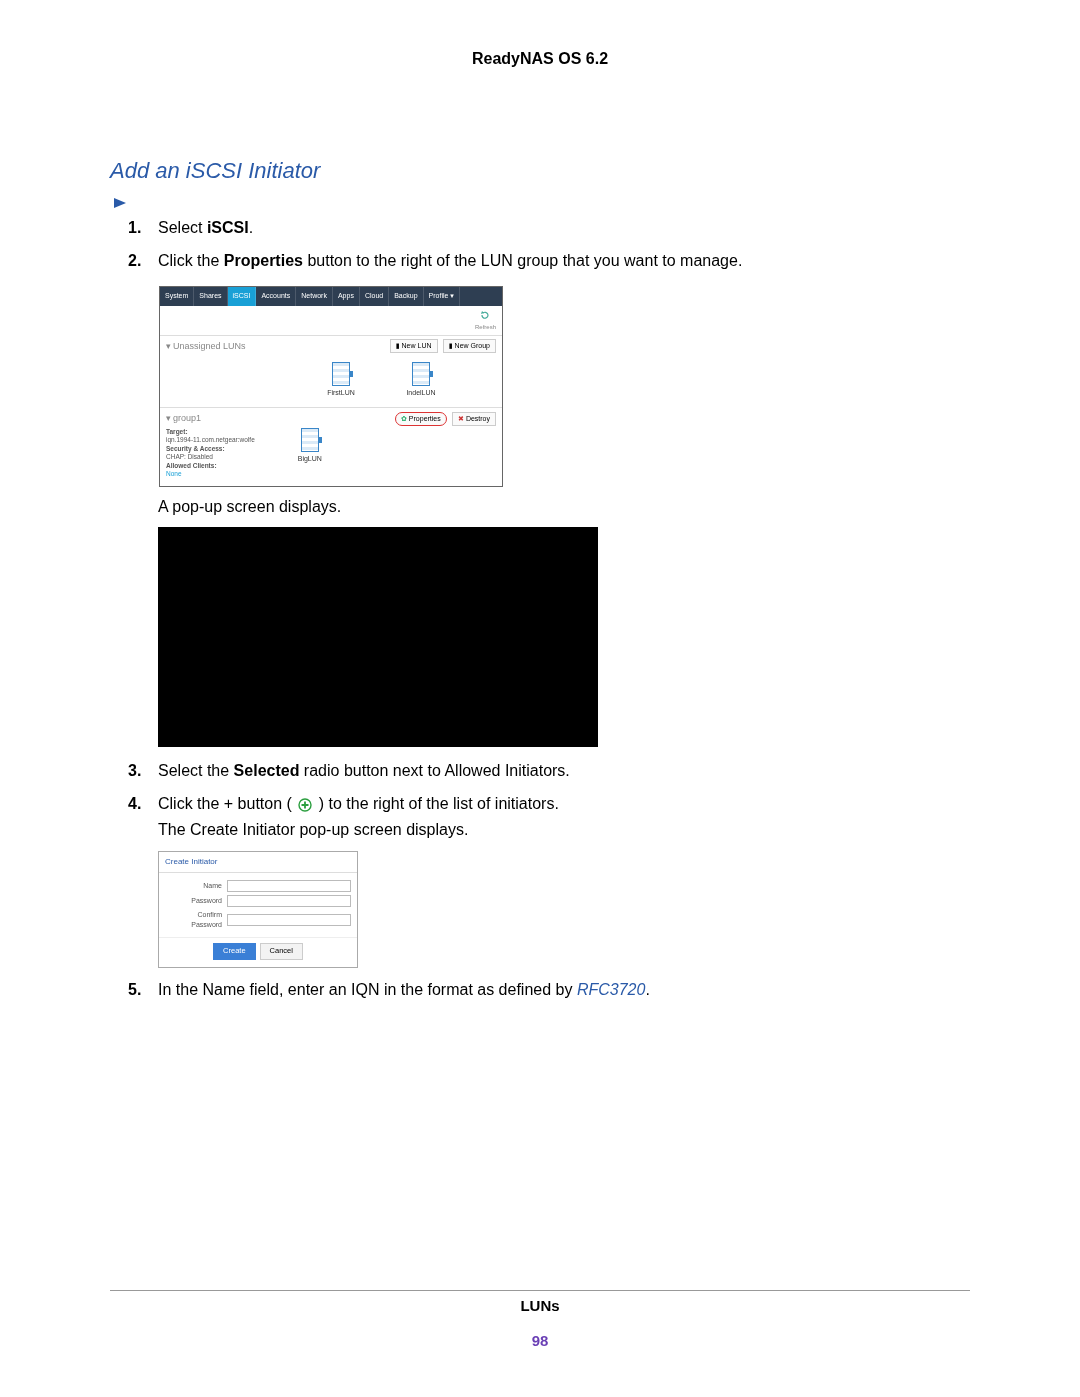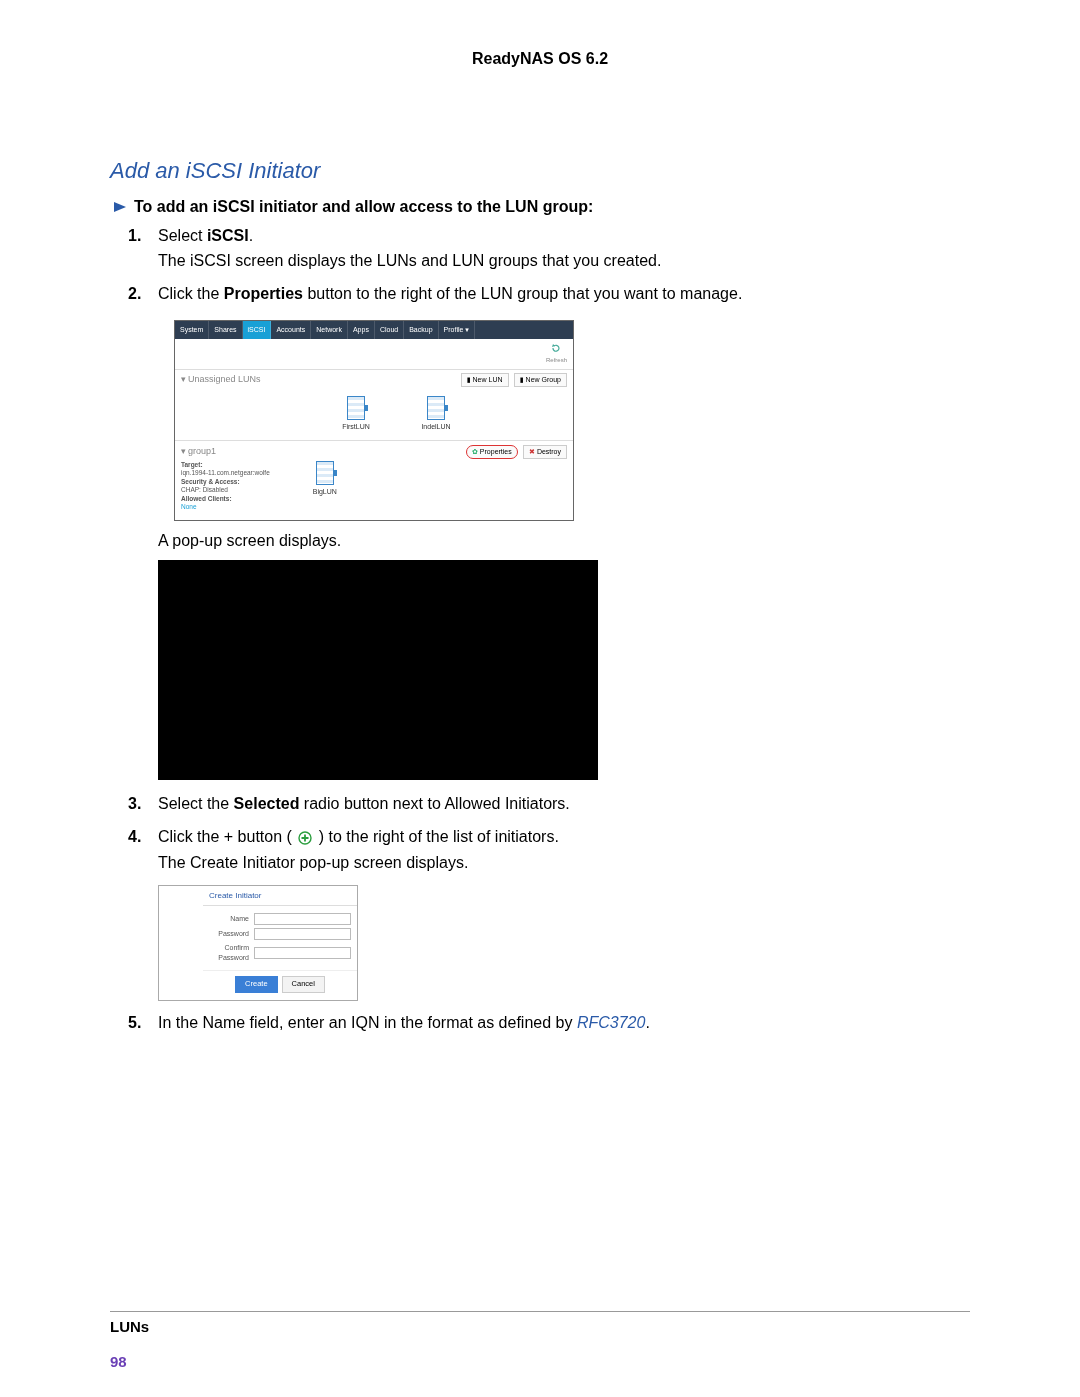--- a/index.html
+++ b/index.html
@@ -55,23 +55,23 @@
     position: absolute;
     left: -30px;
     font-weight: bold;
   }
   .bold { font-weight: bold; }
   .para { margin-top: 2px; }
   .italic-link { color: #2a5aa8; font-style: italic; margin-top: 44px; }
 
   
   .shot1 {
-    width: 400px;
+    width: 344px;
     border: 1px solid #666;
-    margin: 14px 0 8px 16px;
+    margin: 14px 0 8px 1px;
     font-size: 8px;
     background: #fff;
   }
   .tabs {
     display: flex;
     background: #2e3e52;
     color: #fff;
     font-size: 7px;
   }
   .tabs .tab {
@@ -169,21 +169,20 @@
   }
   .plus-icon svg { display: inline; vertical-align: -2px; }
 
   
   .dialog {
     width: 200px;
     border: 1px solid #aaa;
     margin: 10px 0 0 0;
     font-size: 8px;
     background: #fff;
-    padding-left: 44px;
   }
   .dialog-title {
     color: #2a5aa8;
     padding: 4px 6px;
     border-bottom: 1px solid #ddd;
     font-size: 8px;
   }
   .dialog-body { padding: 4px 6px 4px 6px; }
   .dialog-row {
     display: flex;
@@ -218,24 +217,24 @@
     background: #f3f3f3;
   }
   .dialog-buttons .primary {
     background: #3a7fd6;
     color: #fff;
     border-color: #3a7fd6;
   }
 
   .footer {
     position: absolute;
-    bottom: 27px;
+    bottom: 48px;
     left: 110px;
     right: 110px;
-    text-align: left;
+    text-align: center;
   }
   .footer-rule {
     border: none;
     border-top: 1px solid #999;
     margin-bottom: 6px;
   }
   .footer-title { font-weight: bold; font-size: 15px; }
   .footer-page { color: #6a3fb5; font-weight: bold; font-size: 15px; margin-top: 18px; }
 </style>
 </head>
@@ -246,29 +245,27 @@
   <div class="header-title">ReadyNAS OS 6.2</div>
 
   <div class="section-heading">Add an iSCSI Initiator</div>
 
   <div class="intro-line">
     <span class="arrow-icon">
       <svg width="14" height="10" viewBox="0 0 14 10">
           <polygon points="0,0 12,5 0,10" fill="#2a5aa8"></polygon>
         </svg>
     </span>
-    <span class="intro-text">To add an iSCSI initiator and allow access to the LUN group:</span>
   </div>
 
   <ol class="steps">
 
     <li>
       <span class="step-num">1.</span>
       <span>Select </span><span class="bold">iSCSI</span><span>.</span>
-      <div class="para">The iSCSI screen displays the LUNs and LUN groups that you created.</div>
     </li>
 
     <li>
       <span class="step-num">2.</span>
       <span>Click the </span><span class="bold">Properties</span><span> button to the right of the LUN group that you want to manage.</span>
 
       
       <div class="shot1">
         <div class="tabs">
           <div class="tab">System</div>

